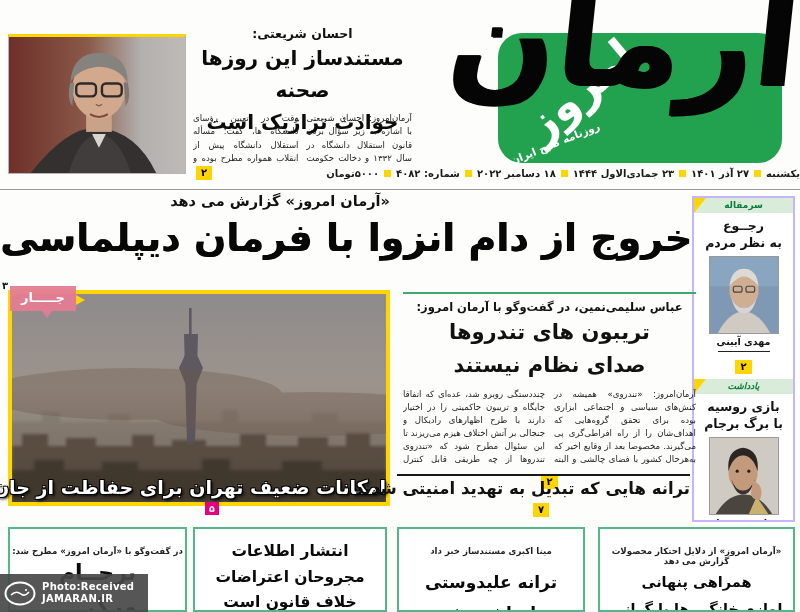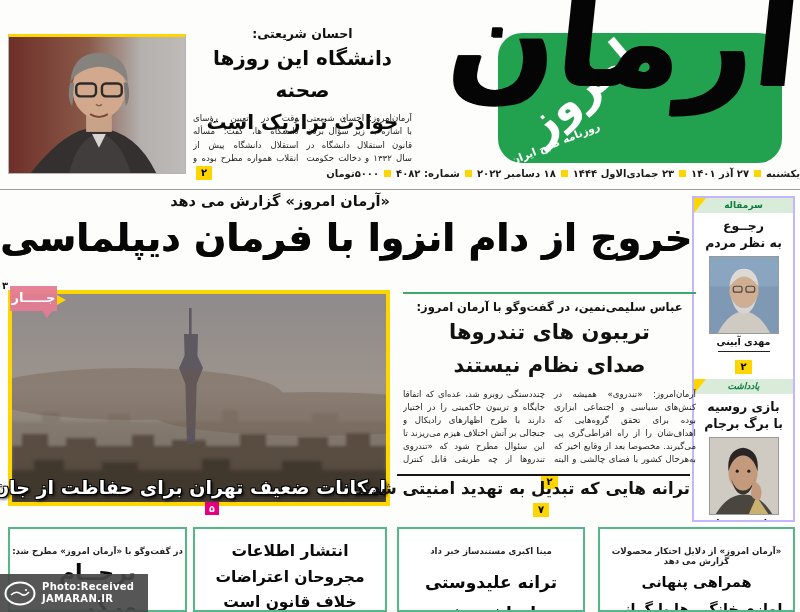--- a/index.html
+++ b/index.html
@@ -67,21 +67,21 @@
   }
 
   
   .photo-num { position:absolute; left:2px; top:280px; font-size:10px; font-weight:bold; }
   .smog {
     position:absolute; left:8px; top:290px; width:382px; height:216px;
     border:4px solid #ffd600; background:#8e8889;
   }
   .smog svg { display:block; width:100%; height:100%; }
   .photo-tag {
-    position:absolute; top:-8px; left:-2px; width:47px; height:25px;
+    position:absolute; top:-8px; left:-2px; width:66px; height:25px;
     background:rgba(228,125,147,0.95); color:#fff; font-size:13px; font-weight:bold;
     text-align:center; line-height:23px;
   }
   .photo-tag::after {
     content:""; position:absolute; left:32px; bottom:-7px;
     border-left:5px solid transparent; border-right:5px solid transparent;
     border-top:7px solid rgba(228,125,147,0.95);
   }
   .tag-arrow {
     position:absolute; right:-9px; top:9px; width:0; height:0;
@@ -193,21 +193,21 @@
       <rect x="68" y="47" width="20" height="13" rx="4" fill="none" stroke="#2c2a28" stroke-width="2.4"></rect>
       <rect x="94" y="47" width="20" height="13" rx="4" fill="none" stroke="#2c2a28" stroke-width="2.4"></rect>
       <path d="M88 68 Q91 71 94 68" stroke="#8a5f49" stroke-width="1.6" fill="none"></path>
       <path d="M82 78 Q91 84 100 78" stroke="#7a4a3a" stroke-width="2" fill="none"></path>
       <path d="M60 140 Q70 100 91 98 Q112 100 124 140 Z" fill="#413d3c"></path>
       <path d="M84 98 L91 112 L98 98 Z" fill="#d9d6d2"></path>
     </svg>
   </div>
   <div class="uni-kicker fa">احسان شریعتی:</div>
   <div class="uni-headline fa">
-    <div>دانشگاه این روزها صحنه</div>
+    <div>مستندساز این روزها صحنه</div>
     <div>حوادث تراژیک است</div>
   </div>
   <div class="uni-body">آرمان‌امروز: احسان شریعتی با اشاره به زیر سؤال بردن قانون استقلال دانشگاه در سال ۱۳۳۲ و دخالت حکومت وقت در تعیین رؤسای دانشگاه ها، گفت: مسأله استقلال دانشگاه پیش از انقلاب همواره مطرح بوده و پس از انقلاب هم از انقلاب فرهنگی سال ۵۹ مسأله تعطیلی دو ساله دانشگاه و اخراج و تسویه صدها استاد و دانشجو مطرح می‌شود. در سال ۸۸ باز حمله به کوی دانشگاه را می‌بینیم.</div>
   <span class="ybadge uni-badge">۲</span>
 
   <div class="lead-kicker">«آرمان امروز» گزارش می دهد</div>
   <div class="lead-headline">خروج از دام انزوا با فرمان دیپلماسی باز</div>
 
   <div class="photo-num">۳</div>
   <div class="smog">

